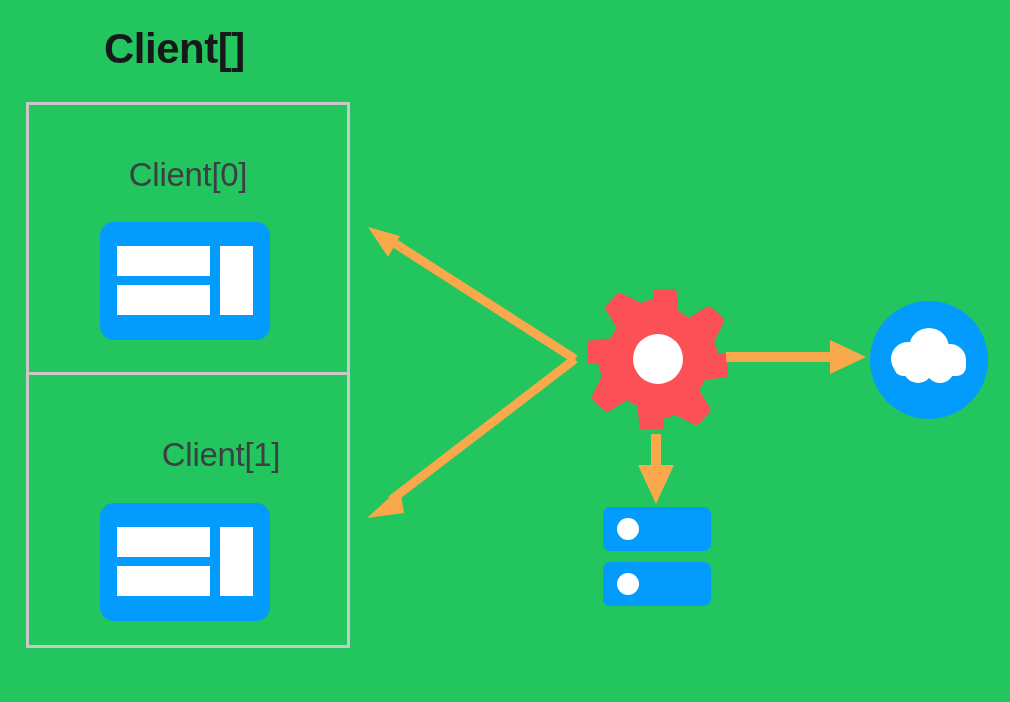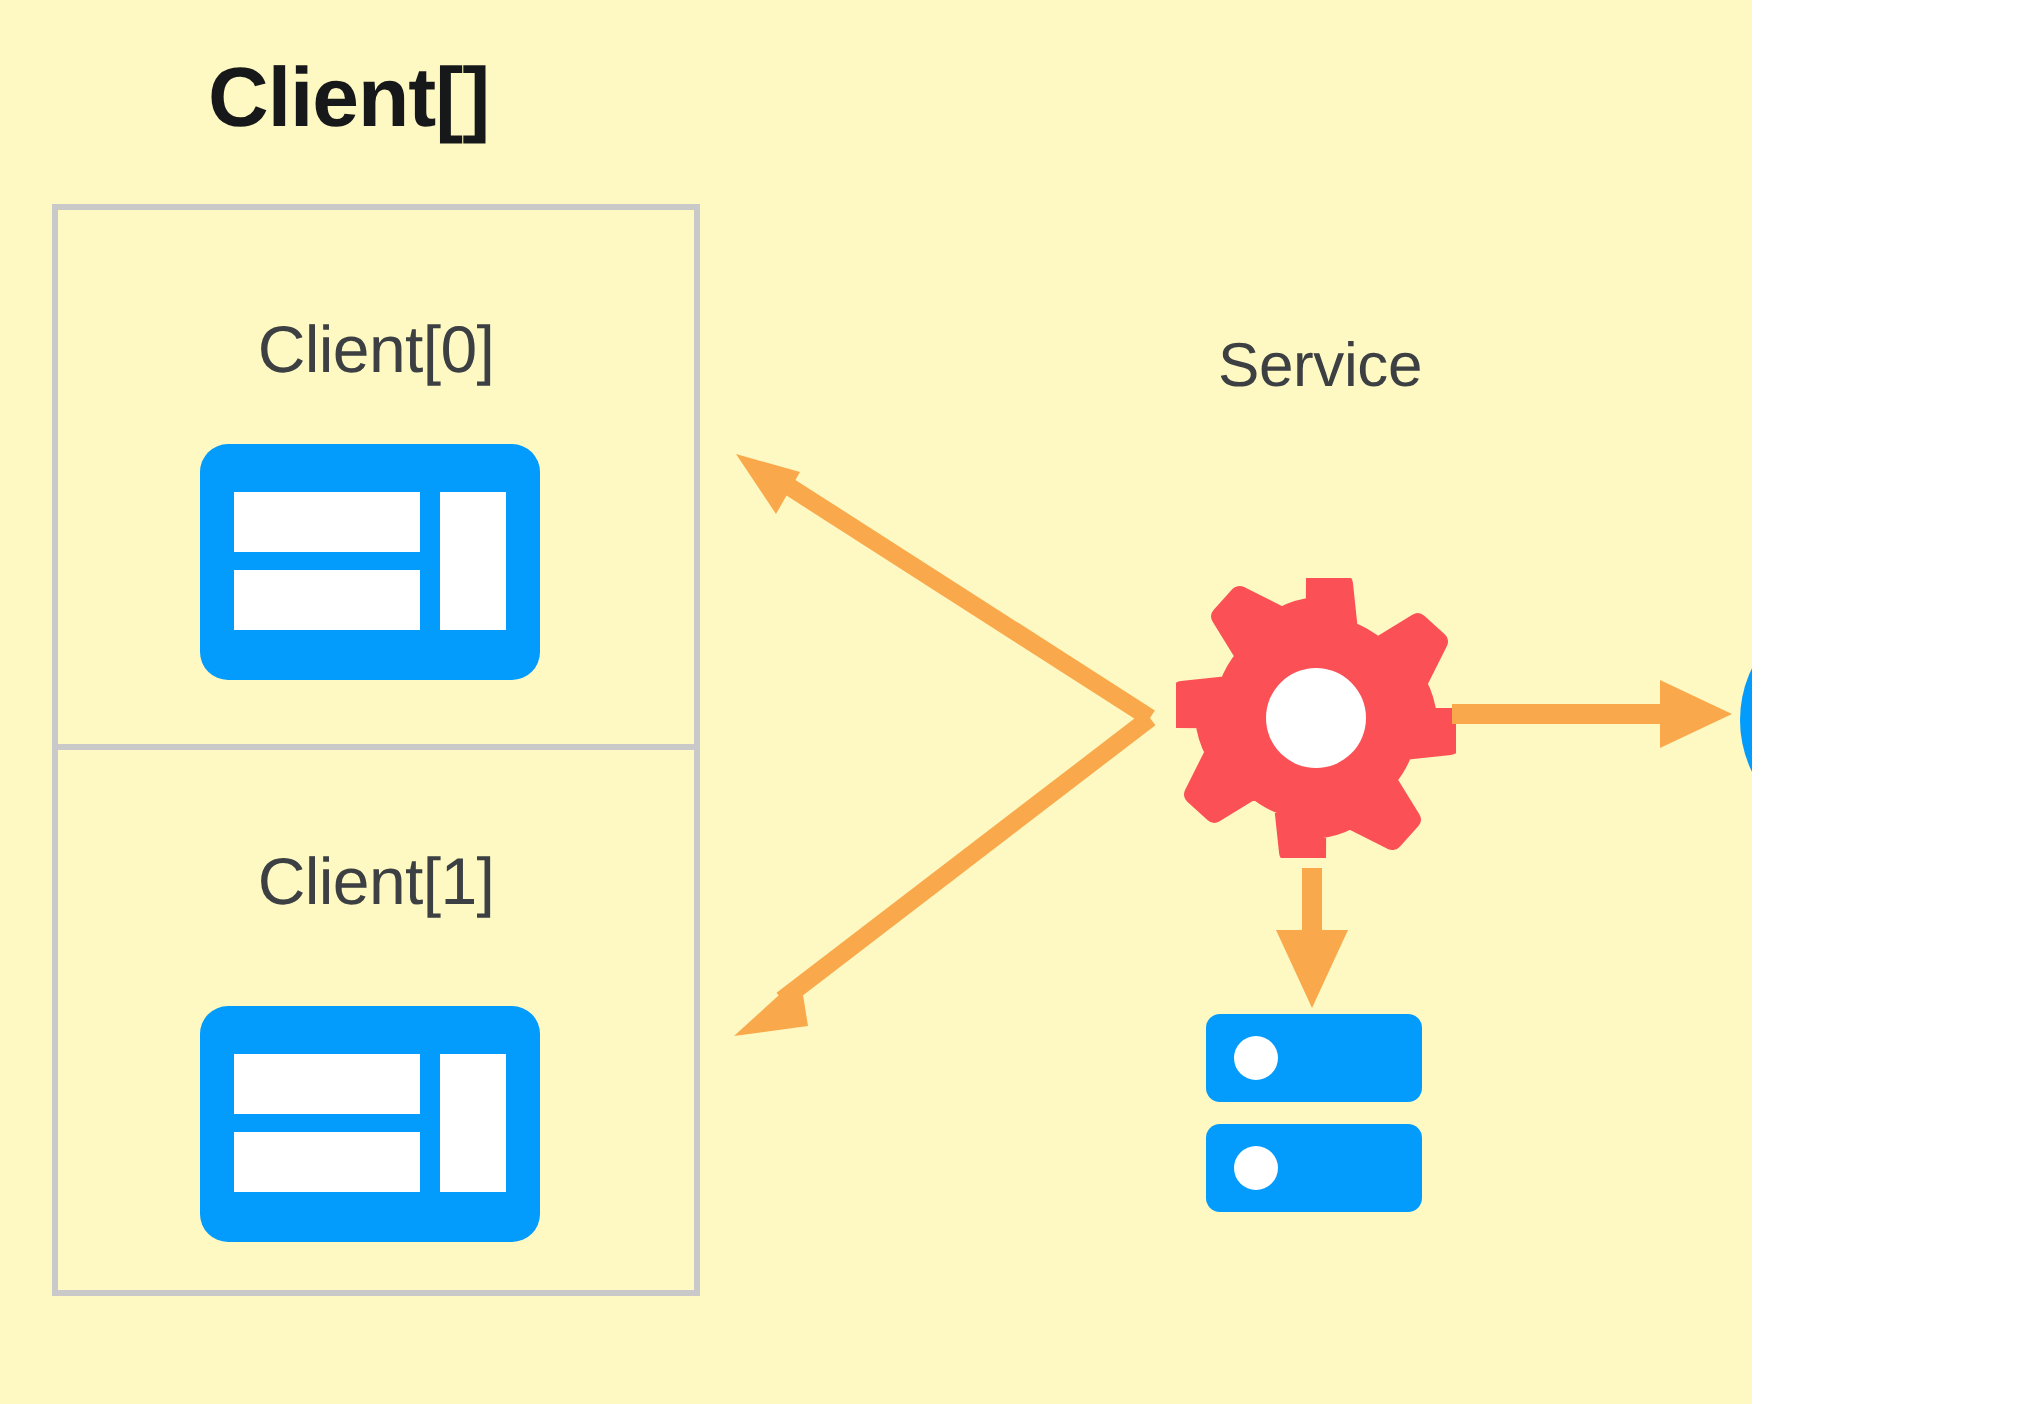--- a/index.html
+++ b/index.html
@@ -7,23 +7,23 @@
     margin: 0;
     padding: 0;
     background: #ffffff;
   }
   body {
     font-family: "Liberation Sans", sans-serif;
     -webkit-font-smoothing: antialiased;
   }
   #stage {
     position: relative;
-    width: 876px;
+    width: 1010px;
     height: 702px;
-    background: #fef9c3;
+    background: #22c55e;
     overflow: hidden;
   }
 
   
   .title {
     position: absolute;
     left: 104px;
     top: 28px;
     font-size: 42px;
     font-weight: 700;
@@ -38,21 +38,21 @@
     left: 26px;
     text-align: center;
     font-size: 33px;
     font-weight: 400;
     color: #3c4043;
     letter-spacing: -0.3px;
     white-space: nowrap;
     line-height: 1;
   }
   #client-label-0 { top: 158px; text-align: center; }
-  #client-label-1 { top: 424px; }
+  #client-label-1 { top: 438px; margin-left: 33px; }
 
   .sw-label {
     position: absolute;
     left: 565px;
     top: 164px;
     width: 190px;
     text-align: center;
     font-size: 31px;
     font-weight: 400;
     color: #3c4043;
@@ -173,21 +173,20 @@
   </div>
 
   <div class="client-label" id="client-label-1">Client[1]</div>
   <div class="browser-icon" id="browser-icon-1">
     <div class="pane pane-tl"></div>
     <div class="pane pane-bl"></div>
     <div class="pane pane-r"></div>
   </div>
 
   <div class="sw-label">
-    <span class="l1">Service</span>
   </div>
 
   <svg id="gear-icon" viewBox="0 0 140 140">
     <path d="M70 0
              L83.5 3.0 L86.0 26.5
              A45 45 0 0 1 100.6 35.0
              L120.8 22.6 L131.0 31.8 L120.4 52.9
              A45 45 0 0 1 125.5 69.9
              L140 70 L137.0 83.5 L113.5 86.0
              A45 45 0 0 1 105.0 100.6

